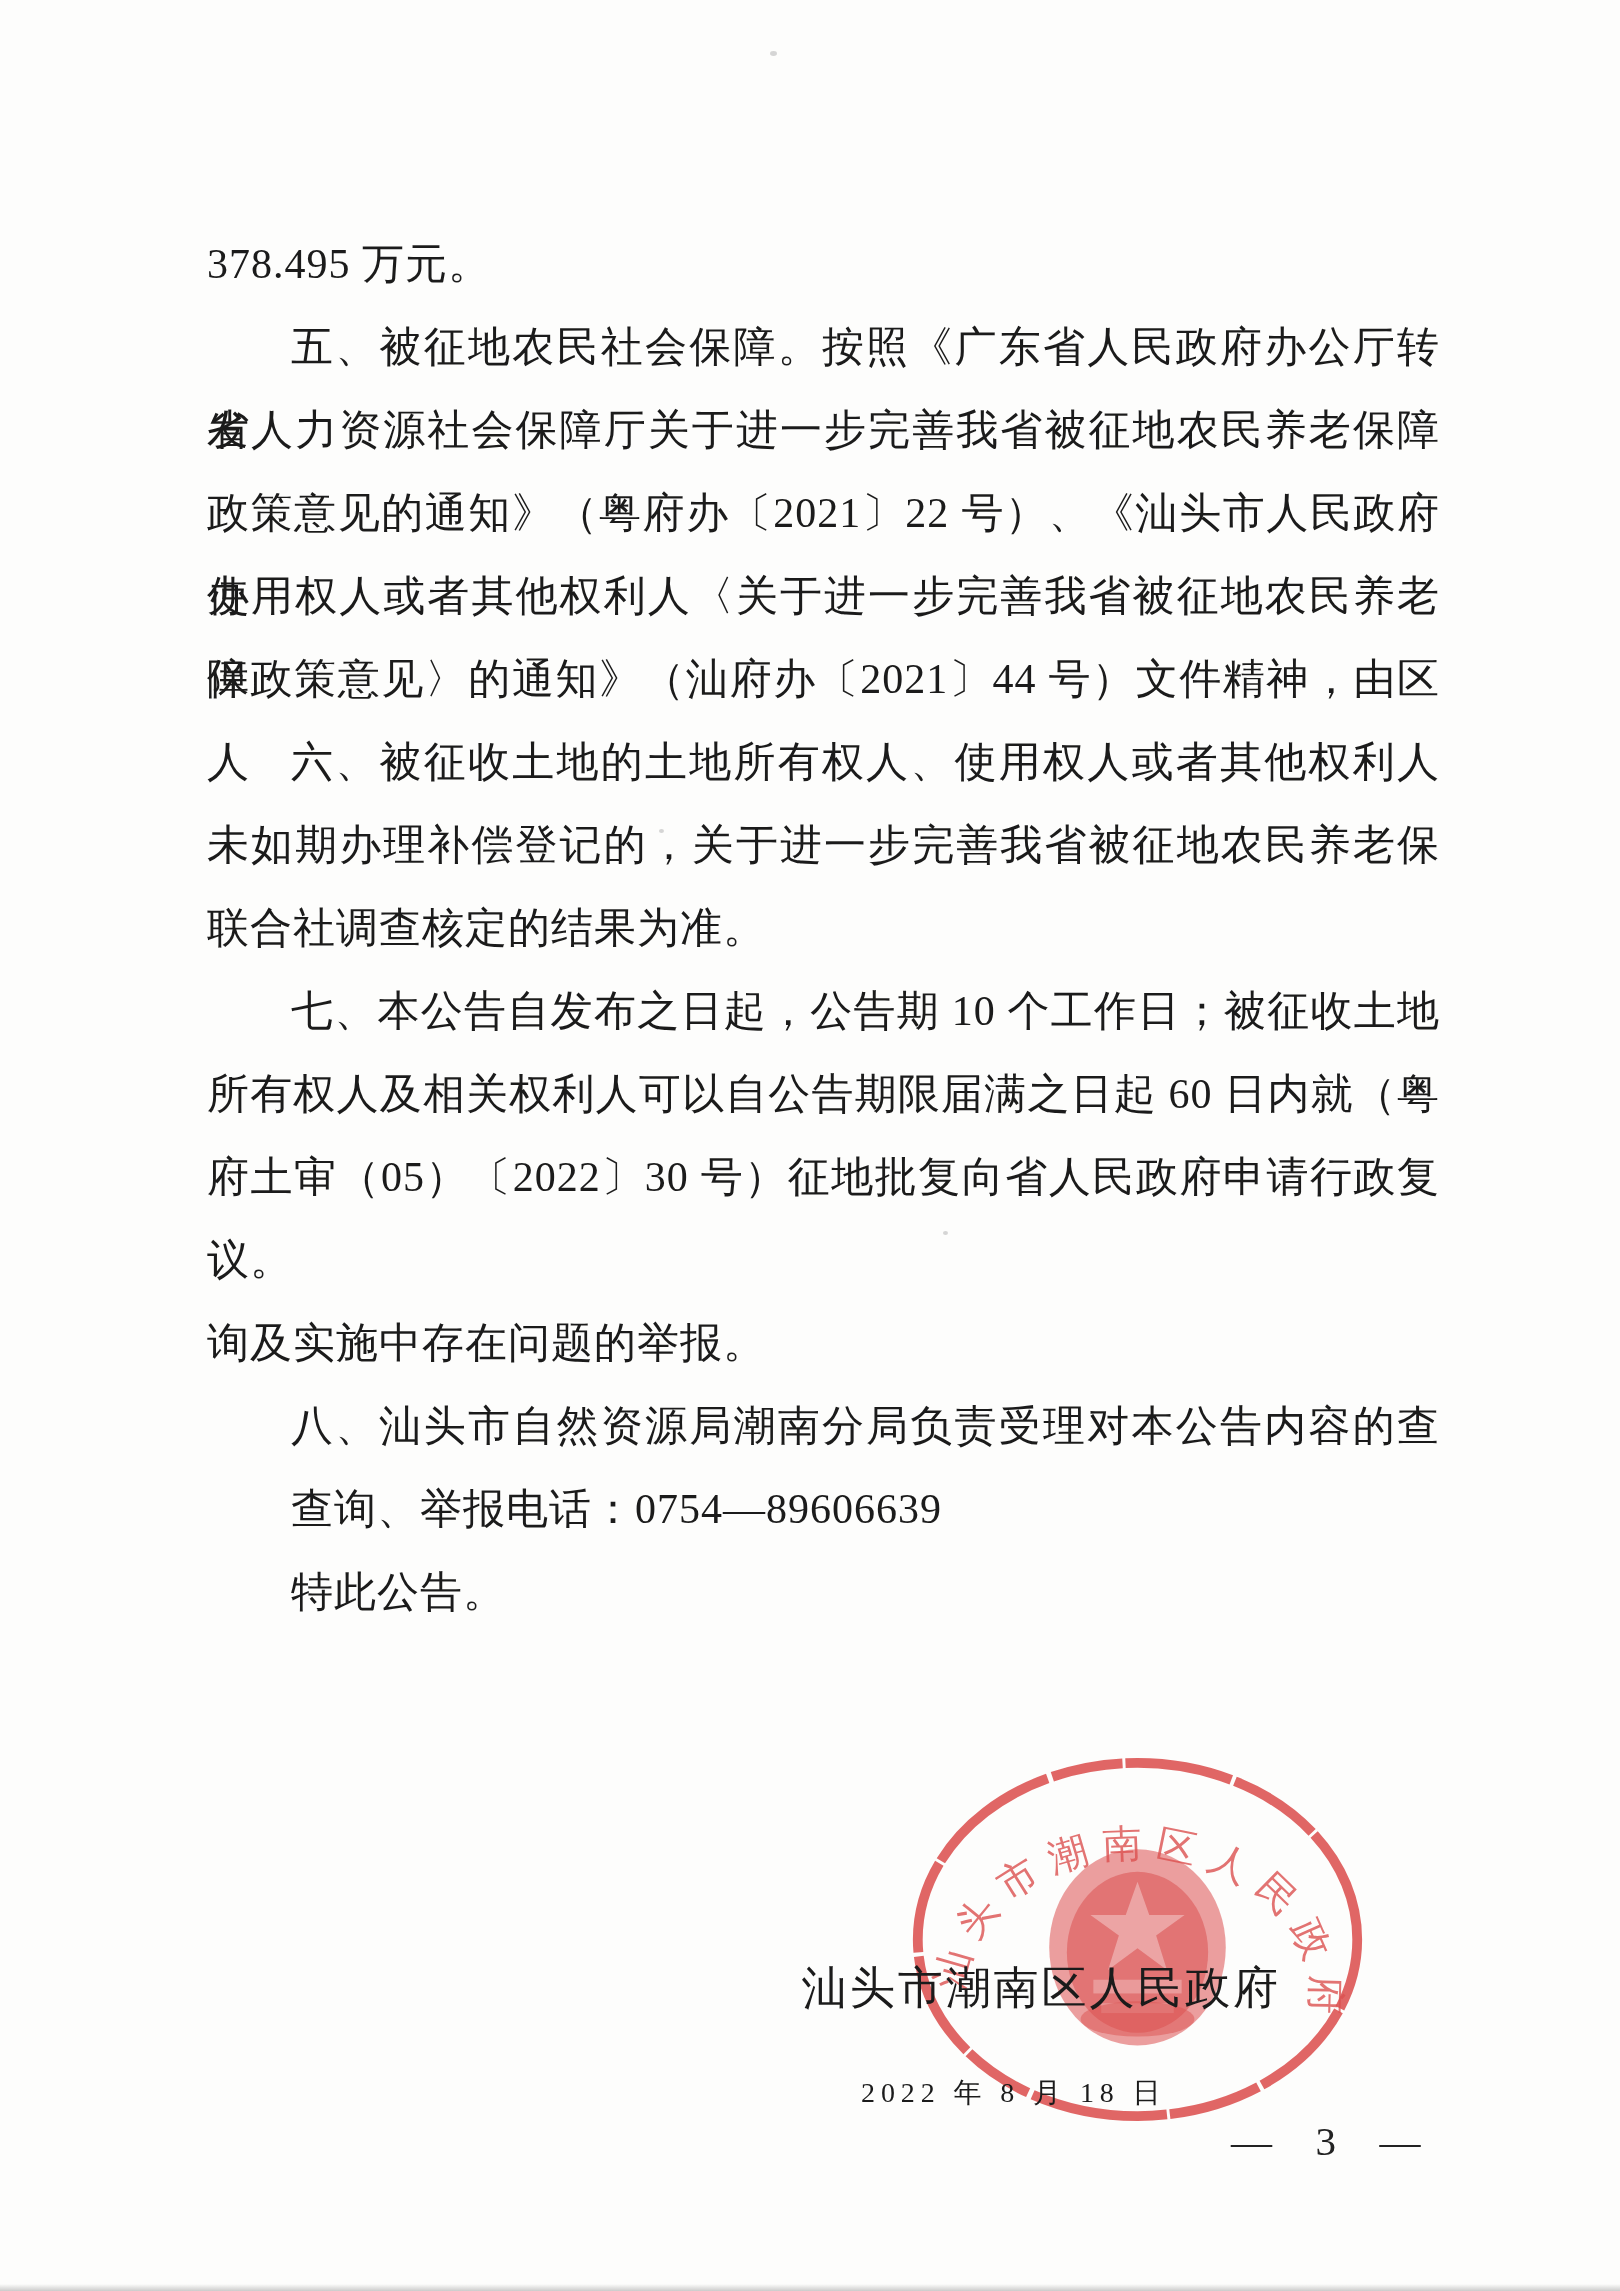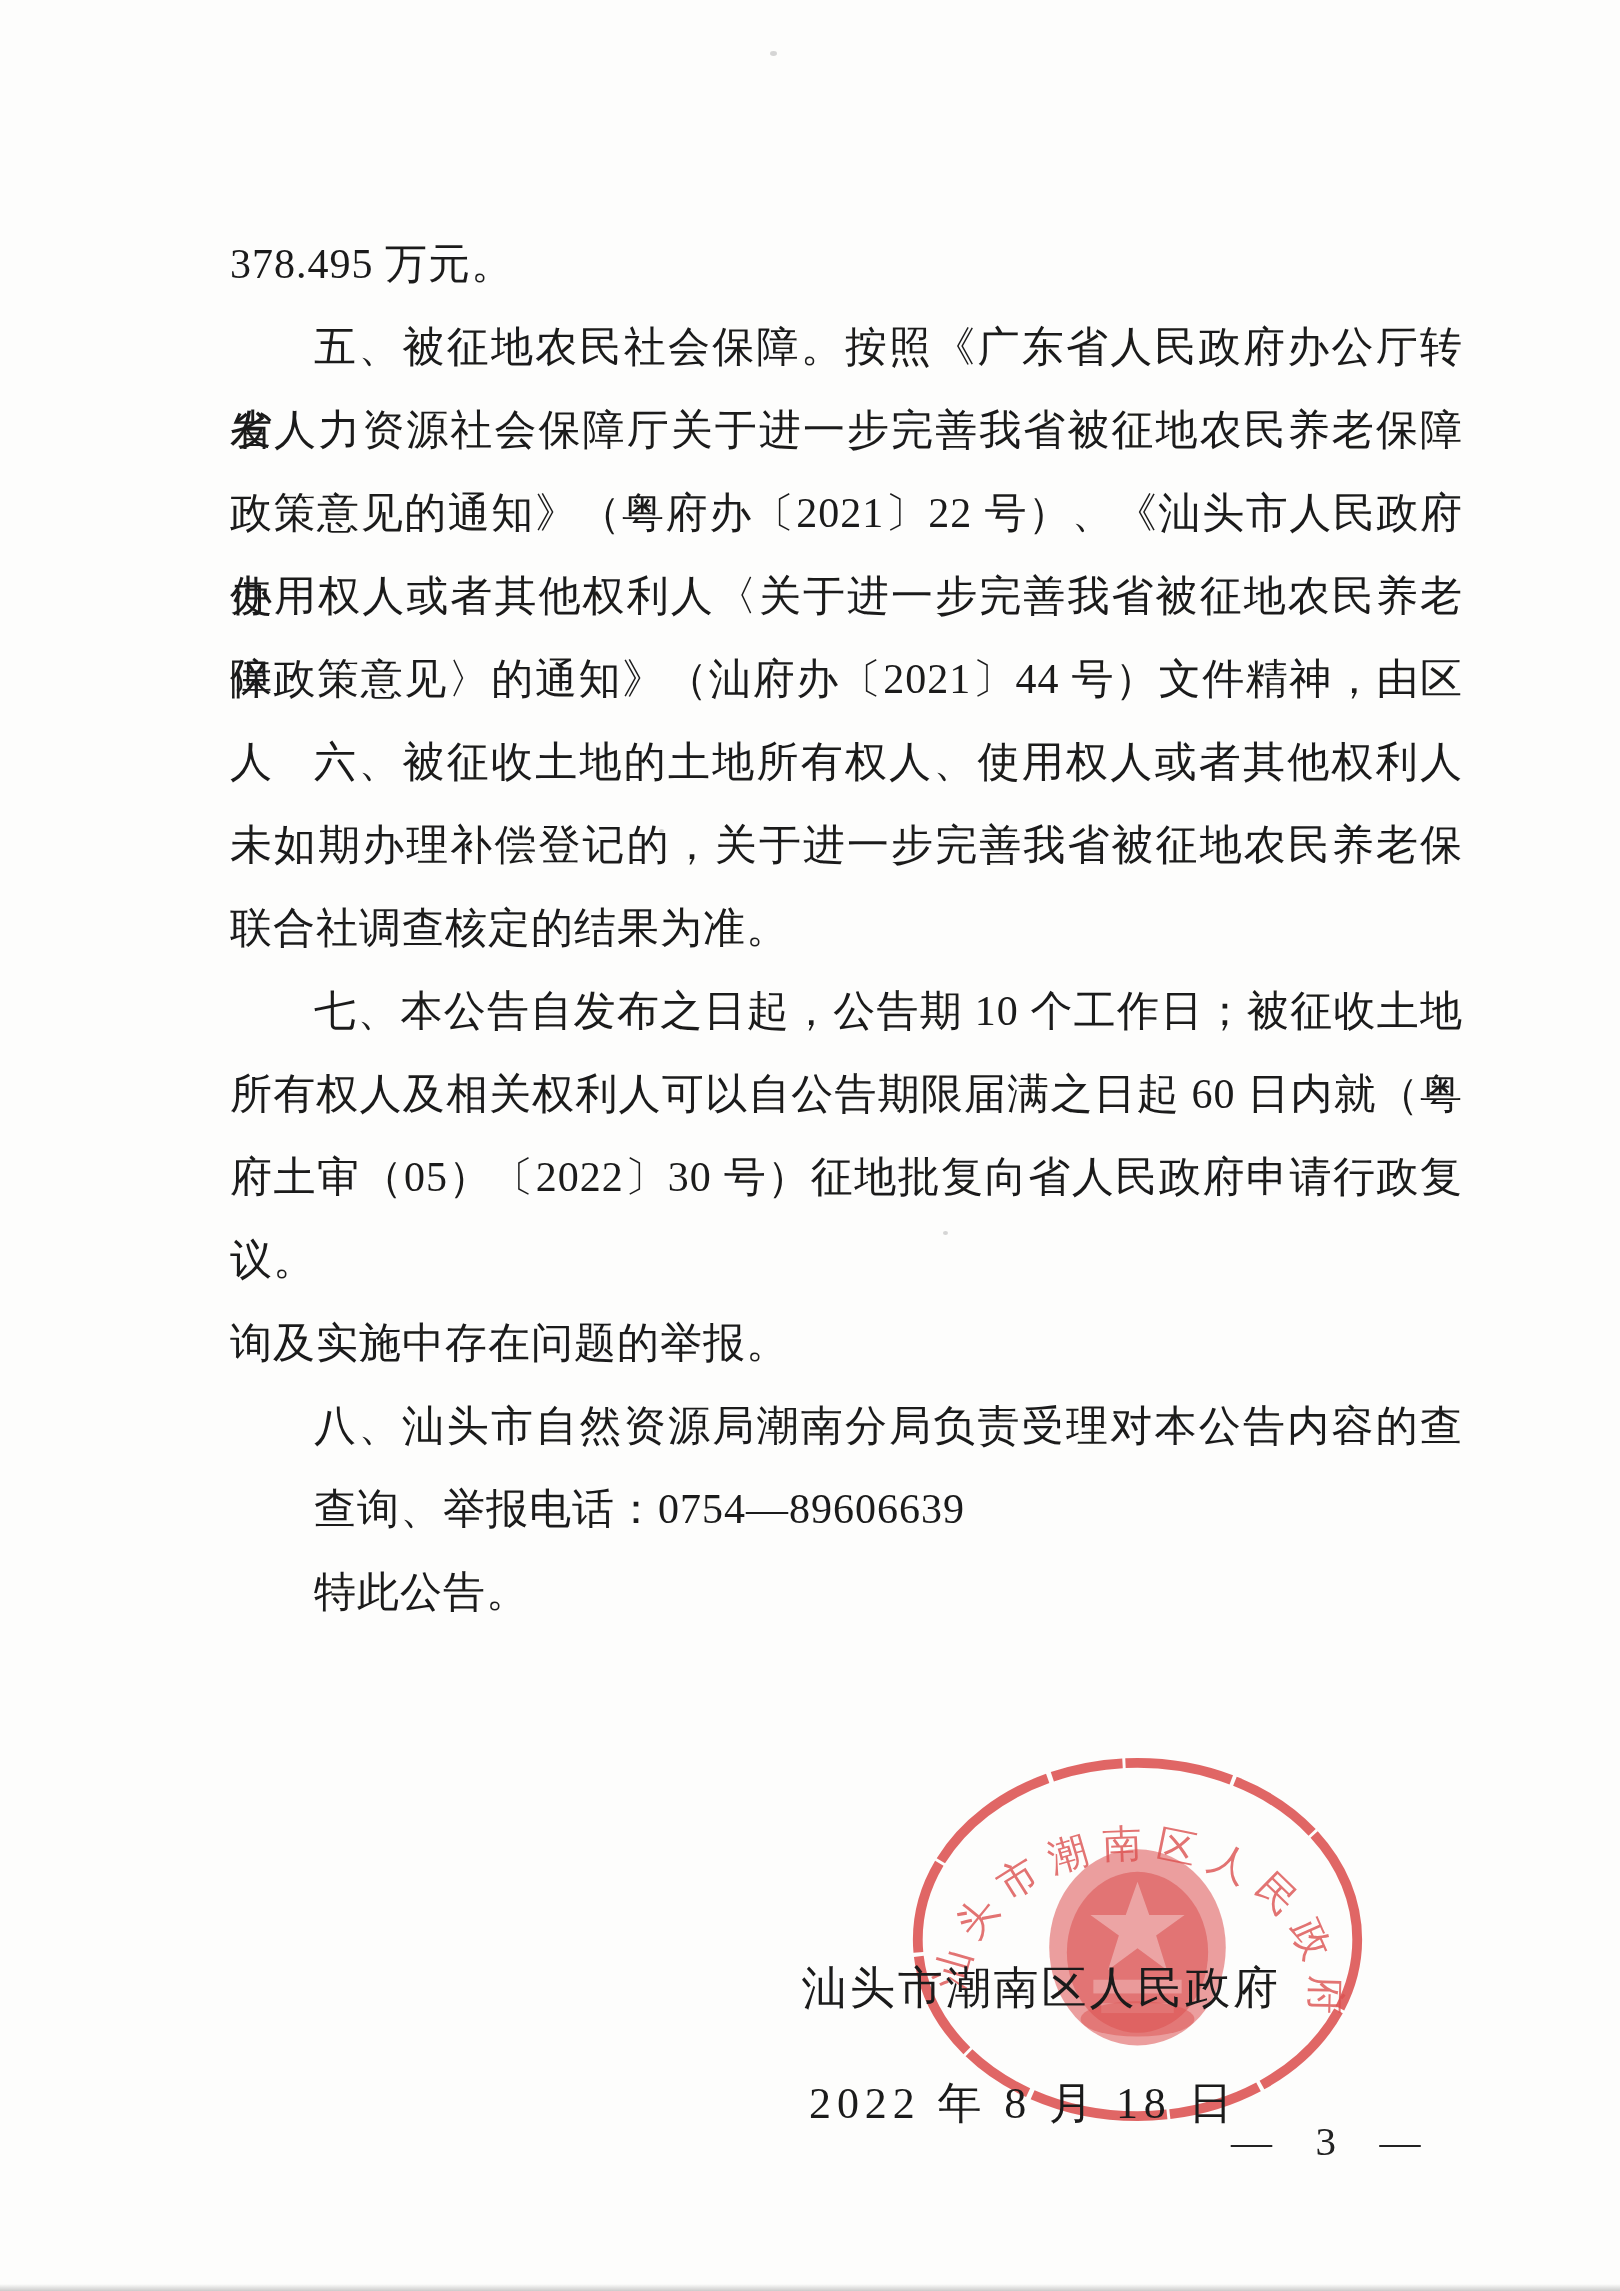--- a/index.html
+++ b/index.html
@@ -7,21 +7,21 @@
     position:relative;
     width:1620px;height:2292px;
     margin:0 auto;
     background:#fdfdfc;
     font-family:"Liberation Serif","DejaVu Serif",serif;
     color:#1b1b1b;
     overflow:hidden;
   }
   .doc-body{
     position:absolute;
-    left:230px;top:223px;width:1233px;
+    left:207px;top:223px;width:1233px;
   }
   .line{
     height:83px;
     line-height:83px;
     font-size:42px;
     letter-spacing:1px;
     white-space:normal;
     text-align:left;
   }
   .line.justify{
@@ -34,22 +34,22 @@
   .signature{
     position:absolute;
     left:802px;top:1958px;
     font-size:45px;
     letter-spacing:2.9px;
     z-index:3;
     white-space:nowrap;
   }
   .issue-date{
     position:absolute;
-    left:809px;top:2074px;
-    font-size:44px;
+    left:861px;top:2074px;
+    font-size:28px;
     letter-spacing:5.9px;
     z-index:3;
     white-space:nowrap;
   }
   .page-number{
     position:absolute;
     left:1231px;top:2117px;
     font-size:41px;
     word-spacing:25.5px;
     letter-spacing:3.9px;

